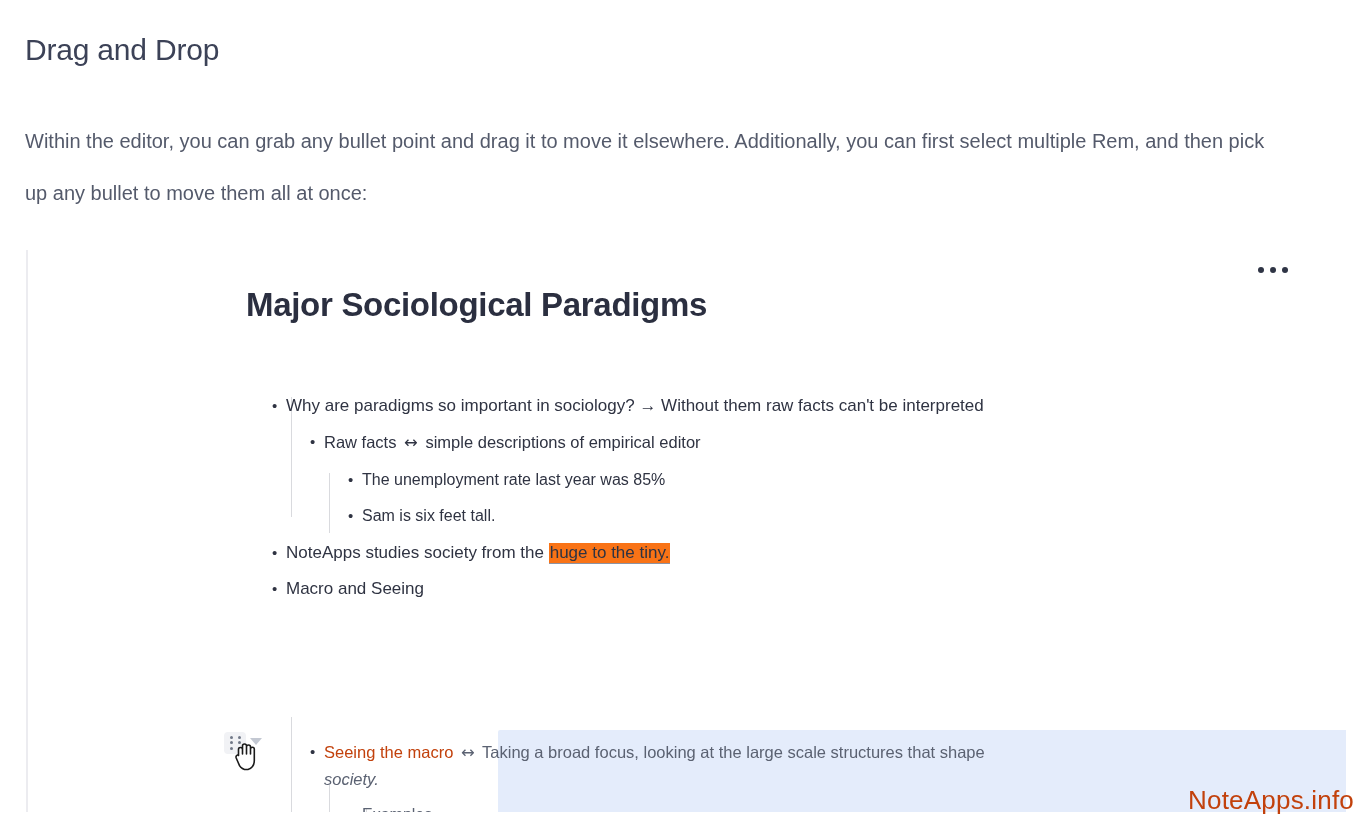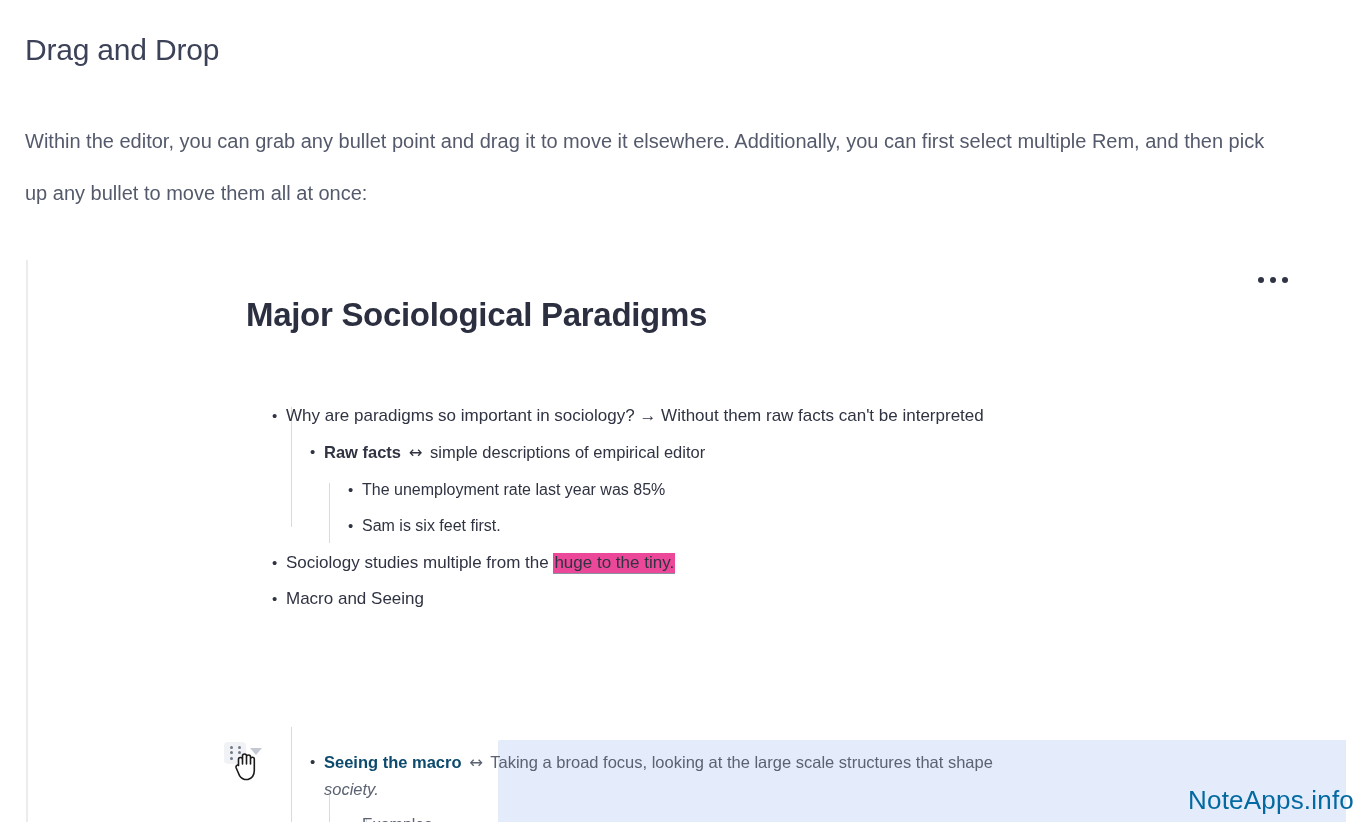--- a/index.html
+++ b/index.html
@@ -34,21 +34,21 @@
     font-size: 20px;
     line-height: 52px;
     color: #545a6b;
     font-weight: 400;
   }
 
   
   .embed {
     position: absolute;
     left: 26px;
-    top: 259px;
+    top: 249px;
     width: 1320px;
     height: 563px;
     background: #ffffff;
     overflow: hidden;
   }
   .embed-left-rail {
     position: absolute;
     left: 0px;
     top: 1px;
     width: 2px;
@@ -112,45 +112,45 @@
   .row .bullet {
     flex: 0 0 auto;
     width: 14px;
     display: inline-block;
     text-align: left;
     color: #2f3342;
     font-size: 15px;
     line-height: 26px;
   }
   .row .text { display: inline-block; }
-  .row b { font-weight: bold; text-align: right; }
+  .row b { font-weight: normal; text-align: right; }
   .arrow { font-family: "DejaVu Sans", sans-serif; padding: 0 3px; }
 
   .row.lvl2 { font-size: 16.5px; }
   .row.lvl3 { font-size: 16px; }
 
   
   .ref-link {
-    background: #ec4899;
+    background: #f97316;
     border-bottom: 1.5px solid #8c93a4;
     padding: 0 1px 1px 1px;
   }
 
   
   .selection {
     position: absolute;
     left: 252px;
     top: 349px;
     width: 882px;
     height: 172px;
     background: #e4ecfb;
     border-radius: 2px;
   }
   .sel-text { color: #5b6272; }
-  .sel-text b { color: #0c4a6e; margin-top: 6px; }
+  .sel-text b { color: #c2410c; margin-top: 6px; }
 
   
   .drag-affordance {
     position: absolute;
     left: -22px;
     top: 349px;
     width: 60px;
     height: 48px;
   }
   .drag-handle {
@@ -192,21 +192,21 @@
     width: 26px;
     height: 30px;
   }
 
   
   .watermark {
     position: absolute;
     right: 14px;
     bottom: 6px;
     font-size: 26px;
-    color: #0369a1;
+    color: #c2410c;
     letter-spacing: 0.2px;
   }
 </style>
 </head>
 <body>
 
 <div class="page-title">Drag and Drop</div>
 
 <div class="intro-paragraph">Within the editor, you can grab any bullet point and drag it to move it elsewhere. Additionally, you can first select multiple Rem, and then pick up any bullet to move them all at once:</div>
 
@@ -246,27 +246,27 @@
       </span>
     </div>
 
     <div class="row lvl3" style="left:102px; top:86px;">
       <span class="bullet">•</span>
       <span class="text">The unemployment rate last year was 85%</span>
     </div>
 
     <div class="row lvl3" style="left:102px; top:122px;">
       <span class="bullet">•</span>
-      <span class="text">Sam is six feet first.</span>
+      <span class="text">Sam is six feet tall.</span>
     </div>
 
     <div class="row lvl1" style="left:26px; top:159px;">
       <span class="bullet">•</span>
       <span class="text">
-        <span>Sociology studies multiple from the </span><span class="ref-link">huge to the tiny.</span>
+        <span>NoteApps studies society from the </span><span class="ref-link">huge to the tiny.</span>
       </span>
     </div>
 
     <div class="row lvl1" style="left:26px; top:195px;">
       <span class="bullet">•</span>
       <span class="text">Macro and Seeing</span>
     </div>
 
     <div class="drag-affordance">
       <div class="drag-handle">

